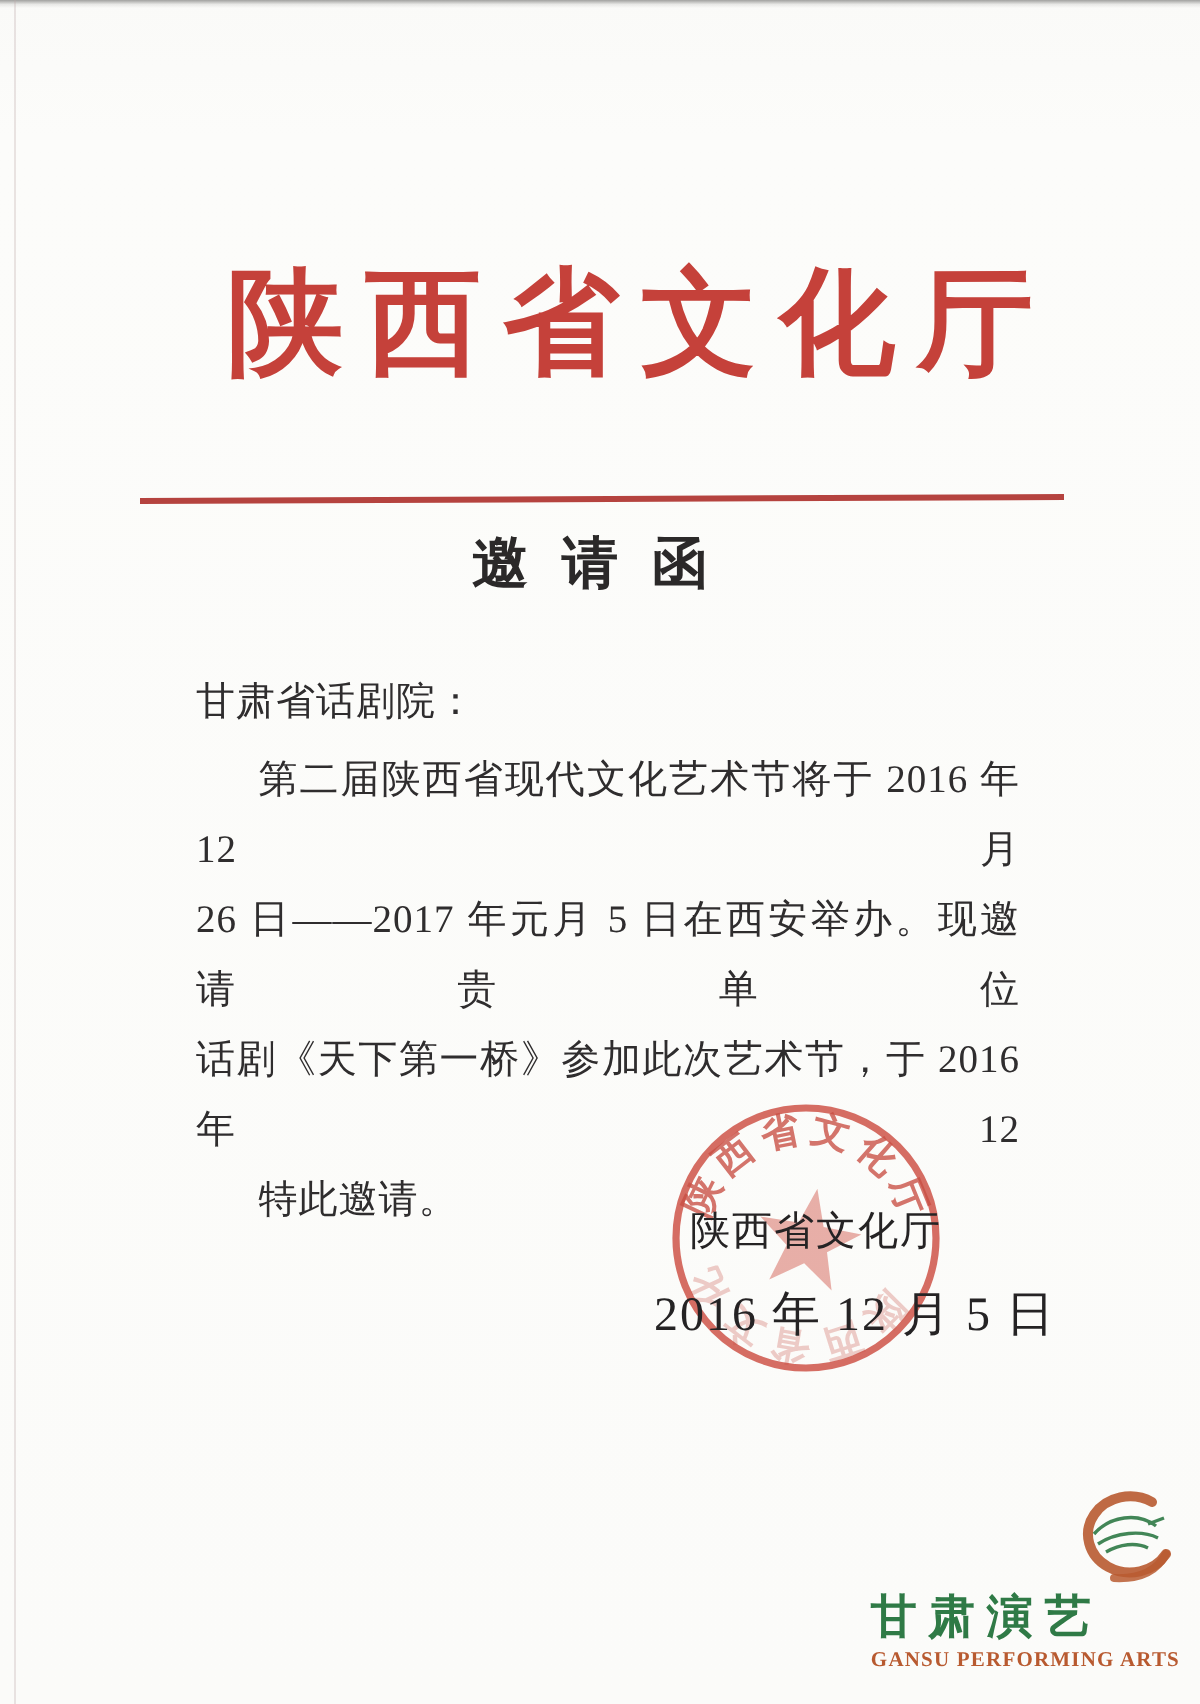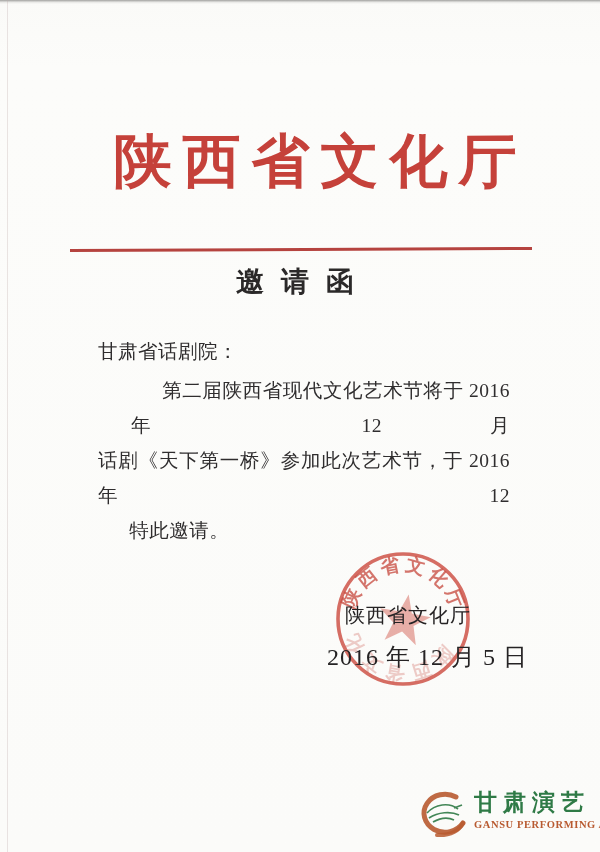--- a/index.html
+++ b/index.html
@@ -49,39 +49,39 @@
   
   .body-block {
     position: absolute; top: 334px; left: 98px; width: 412px;
     font-size: 19.5px; color: #2f2d2e;
     line-height: 35px;
     letter-spacing: 0.5px;
   }
   .body-block .salutation { margin-bottom: 4px; font-family: Liberation Serif, serif; }
   .line { line-height: 35px; }
   .jl { text-align: justify; text-align-last: justify; }
-  .ind { text-indent: 1.6em; margin-left: 33px; }
+  .ind { text-indent: 1.6em; }
   .closing { line-height: 35px; text-indent: 1.6em; }
   
   .seal-svg { position: absolute; left: 331px; top: 549px; width: 150px; height: 142px; }
   .seal-arc { font-size: 19px; letter-spacing: 4px; fill: #c94f44; font-weight: bold;
               font-family: "Liberation Serif", "DejaVu Serif", serif; }
   
   .sig-name {
     position: absolute; left: 345px; top: 602px;
     font-size: 20px; color: #252324; letter-spacing: 1px;
   }
   .sig-date {
     position: absolute; left: 327px; top: 641px;
     font-size: 24px; color: #252324; letter-spacing: 1px;
   }
   
   .logo {
-    position: absolute; left: 410px; top: 790px; width: 180px; height: 56px;
-    display: flex; align-items: flex-start;
+    position: absolute; left: 410px; top: 744px; width: 180px; height: 56px;
+    display: flex; align-items: flex-end; flex-direction: column;
   }
   .logo-swirl { width: 60px; height: 52px; flex: 0 0 auto; }
   .logo-text { margin-left: 4px; display: flex; flex-direction: column; }
   .logo-cn {
     font-size: 23px; font-weight: bold; color: #2f7a46;
     letter-spacing: 6px; line-height: 26px;
     font-family: "Liberation Serif", "DejaVu Serif", serif;
   }
   .logo-en {
     font-size: 10.5px; font-weight: bold; color: #b85a30;
@@ -101,20 +101,21 @@
   <div class="letterhead">陕西省文化厅</div>
 
   <div class="red-rule"></div>
 
   <div class="doc-title">邀请函</div>
 
   <div class="body-block">
     <div class="line salutation">甘肃省话剧院：</div>
     <div class="para">
       <div class="line ind jl">第二届陕西省现代文化艺术节将于 2016 年 12 月</div>
+      <div class="line jl">26 日——2017 年元月 5 日在西安举办。现邀请贵单位</div>
       <div class="line jl">话剧《天下第一桥》参加此次艺术节，于 2016 年 12</div>
     </div>
     <div class="closing">特此邀请。</div>
   </div>
 
   <svg class="seal-svg" viewBox="0 0 150 142" aria-hidden="true">
     <defs>
       <path id="sealArcTop" d="M 22,72 A 50,50 0 1 1 122,72" fill="none"></path>
       <path id="sealArcBottom" d="M 118,84 A 48,48 0 0 1 26,84" fill="none"></path>
     </defs>

